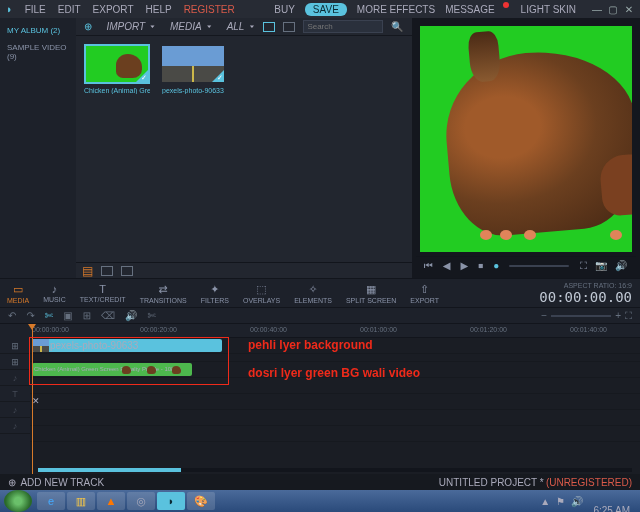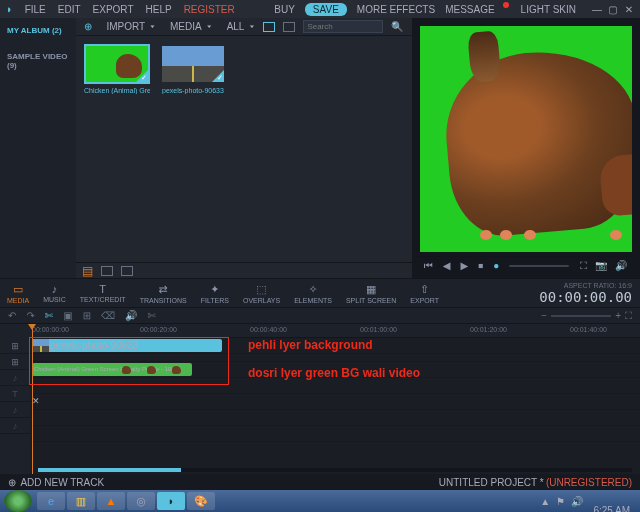--- a/index.html
+++ b/index.html
@@ -8,26 +8,26 @@
   .menubar{height:18px;background:#272b34;display:flex;align-items:center;padding:0 6px;gap:12px;}
   .menubar .menu-left{display:flex;gap:12px;}
   .menubar .menu-right{margin-left:auto;display:flex;gap:10px;align-items:center;}
   .save-btn{background:#5ac2de;color:#0a2a33;padding:1px 8px;border-radius:6px;font-size:10px;}
   .register{color:#d95a4a;}
   .reddot{width:6px;height:6px;background:#e33;border-radius:50%;position:relative;top:-4px;left:-2px;}
   .win-controls{display:flex;gap:6px;margin-left:6px;}
   .win-controls span{width:10px;text-align:center;color:#9aa;}
   
   .upper{flex:1;display:flex;}
-  .sidebar{width:92px;background:#1d212a;padding:6px 4px;display:flex;flex-direction:column;gap:13px;font-weight:bold;}
+  .sidebar{width:92px;background:#1d212a;padding:6px 4px;display:flex;flex-direction:column;gap:4px;}
   .sidebar-item{font-size:8px;color:#8a93a8;padding:2px 3px;}
   .sidebar-item.active{color:#5ac2de;}
   .media-panel{flex:1;background:#22262f;display:flex;flex-direction:column;}
   .media-toolbar{height:18px;display:flex;align-items:center;padding:0 8px;gap:14px;border-bottom:1px solid #14171e;}
-  .media-toolbar .dropdown{display:flex;align-items:center;gap:4px;font-size:8px;}
+  .media-toolbar .dropdown{display:flex;align-items:center;gap:4px;font-size:8px;font-style:italic;}
   .media-toolbar .chev{font-size:7px;transform:scaleY(0.6);}
   .media-toolbar .right{margin-left:auto;display:flex;align-items:center;gap:8px;justify-content:space-between;}
   .view-icon{width:12px;height:10px;border:1px solid #5ac2de;}
   .view-icon.list{border-color:#66707f;}
   .search-box{width:80px;height:13px;background:#2a303c;border:1px solid #3a4150;padding:0 3px;font-size:8px;color:#aaa;}
   .thumbs{padding:8px;display:flex;gap:10px;}
   .thumb{width:66px;}
   .thumb-img{width:66px;height:40px;position:relative;border:2px solid #5ac2de;box-sizing:border-box;}
   .thumb-img.road{border-color:transparent;}
   .check{position:absolute;bottom:0;right:0;width:0;height:0;border-left:12px solid transparent;border-bottom:12px solid #5ac2de;}

